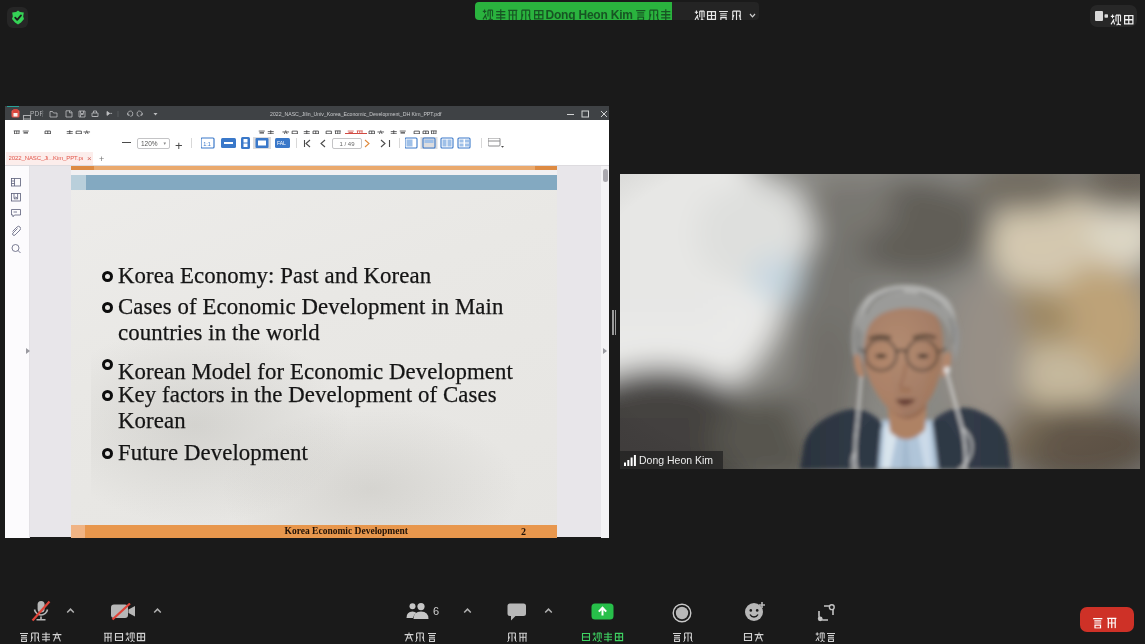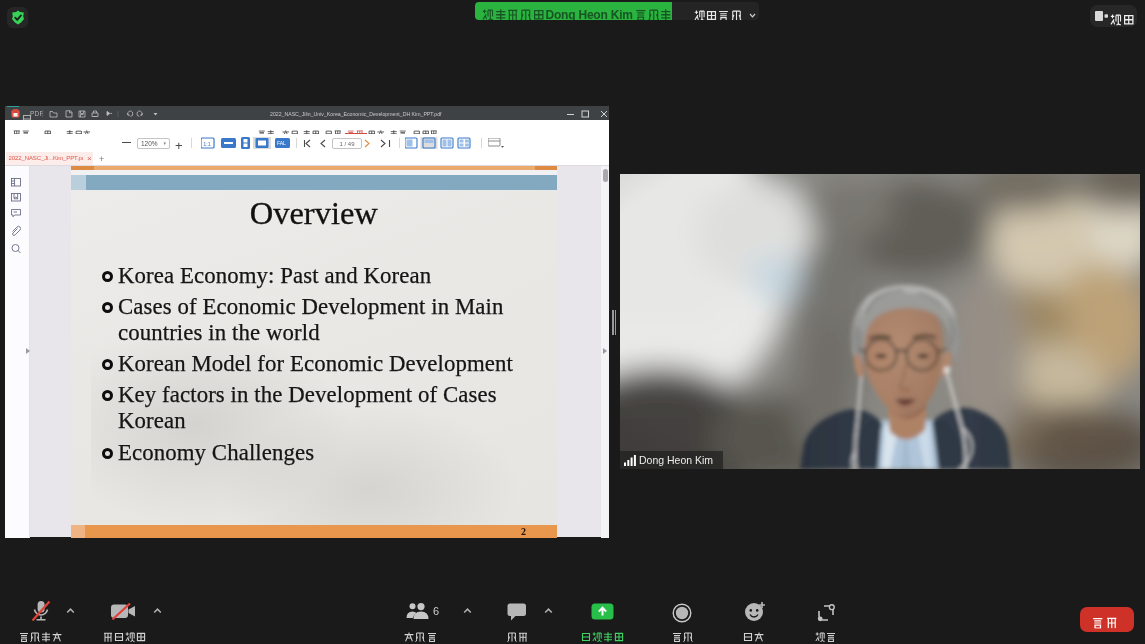--- a/index.html
+++ b/index.html
@@ -281,39 +281,39 @@
    <div class="abs" style="left:0;top:4.6px;width:485.5px;height:5.2px;background:#f1f0f2"></div>
 
    <div class="abs" style="left:0;top:9.8px;width:485.5px;height:362.7px;background:linear-gradient(160deg,#edecea 0%,#e9e8e5 40%,#e6e5e2 100%)">
     <div class="abs" style="left:20px;top:150px;width:260px;height:200px;background:radial-gradient(ellipse at 40% 50%,rgba(158,158,152,.28),rgba(160,160,155,0) 70%)"></div>
     <div class="abs" style="left:150px;top:230px;width:300px;height:140px;background:radial-gradient(ellipse at 50% 60%,rgba(150,148,140,.22),rgba(150,148,140,0) 70%)"></div>
    </div>
 
    <div class="abs" style="left:0;top:9.8px;width:485.5px;height:14.4px;background:#83a9c1"></div>
    <div class="abs" style="left:0;top:9.8px;width:15px;height:14.4px;background:#b9cfdb"></div>
 
-   <div class="abs" style="left:0;top:29px;width:485.5px;text-align:center;font-size:32.5px;color:#111;letter-spacing:0px;-webkit-text-stroke:0.3px #111">Overview</div>
 
    <div id="bullets" style="font-size:22.8px;color:#151515;letter-spacing:0.1px">
     <span class="ring" style="top:105px"></span>
             <div class="abs bl" style="top:97px">Korea Economy: Past and Korean</div>
     <span class="ring" style="top:136px"></span>
             <div class="abs bl" style="top:128px">Cases of Economic Development in Main</div>
     <div class="abs bl" style="top:154px">countries in the world</div>
     <span class="ring" style="top:193px"></span>
-            <div class="abs bl" style="top:185px">Korean Model for Economic Development</div>
+            <div class="abs bl" style="top:193px">Korean Model for Economic Development</div>
     <span class="ring" style="top:224px"></span>
             <div class="abs bl" style="top:216px">Key factors in the Development of Cases</div>
     <div class="abs bl" style="top:242px">Korean</div>
     <span class="ring" style="top:282px"></span>
-            <div class="abs bl" style="top:274px">Economy Challenges</div>
+            <div class="abs bl" style="top:274px">Future Development</div>
    </div>
 
    <div class="abs" style="left:0;top:359.2px;width:485.5px;height:13.3px;background:#e8974d"></div>
    <div class="abs" style="left:0;top:359.2px;width:14px;height:13.3px;background:#f0b484"></div>
+   <div class="abs" style="left:32.5px;top:360.8px;width:485.5px;text-align:center;font-size:9.5px;color:#201208;font-weight:bold">Korea Economic Development</div>
    <div class="abs" style="left:450px;top:360.8px;font-size:10px;color:#201208;font-weight:bold">2</div>
   </div>
  </div>
 </div>
 
 <div class="abs" id="video" style="left:620px;top:174px;width:520px;height:295px;background:#808080;overflow:hidden">
 <svg width="520" height="295" viewBox="0 0 520 295">
  <defs>
   <filter id="bl14" x="-30%" y="-30%" width="160%" height="160%">
             <feGaussianBlur stdDeviation="14"></feGaussianBlur>

